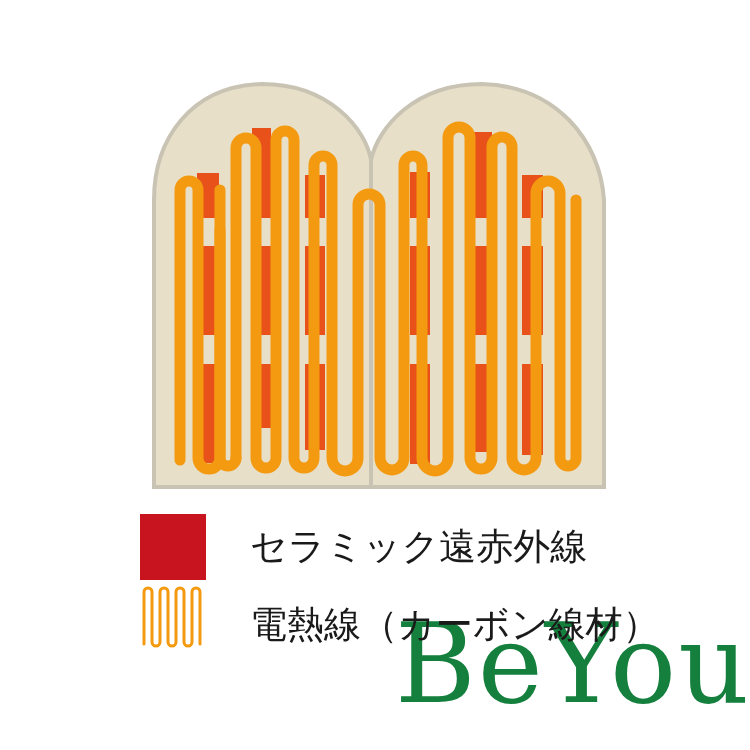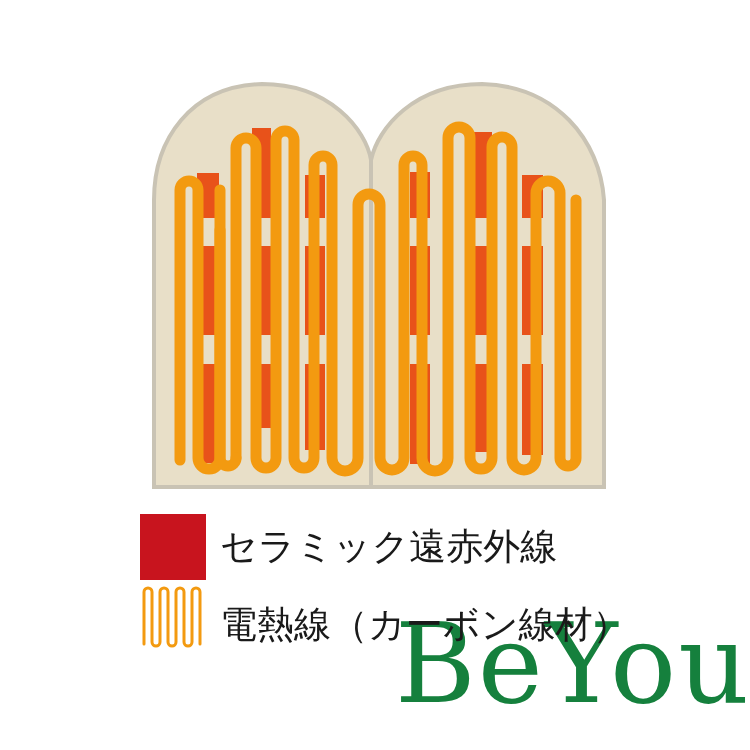--- a/index.html
+++ b/index.html
@@ -1,19 +1,19 @@
 <!DOCTYPE html>
 <html><head>
 <meta charset="utf-8">
 <style>
   html, body { margin: 0; padding: 0; background: #ffffff; }
   body { width: 750px; height: 750px; position: relative; overflow: hidden;
          font-family: "DejaVu Sans", "Liberation Sans", sans-serif; }
   .diagram { position: absolute; left: 0; top: 0; width: 750px; height: 500px; }
-  .legend-row { position: absolute; left: 140px; display: flex; align-items: center; }
+  .legend-row { position: absolute; left: 140px; display: flex; align-items: center; gap: 30px; }
   .legend-row.r1 { top: 514px; }
   .legend-row.r2 { top: 584px; align-items: flex-end; }
   .swatch-red { width: 66px; height: 66px; background: #c8141e; }
   .swatch-coil { width: 66px; height: 66px; }
   .legend-label { margin-left: 14px; font-size: 37px; color: #1a1a1a; letter-spacing: 0px; white-space: nowrap; }
   .watermark { position: absolute; left: 395px; top: 600px; font-family: "DejaVu Serif", "Liberation Serif", serif;
                font-size: 110px; color: #15803d; letter-spacing: 2px; z-index: 0; }
   .legend-row { z-index: 1; }
 </style>
 </head>

